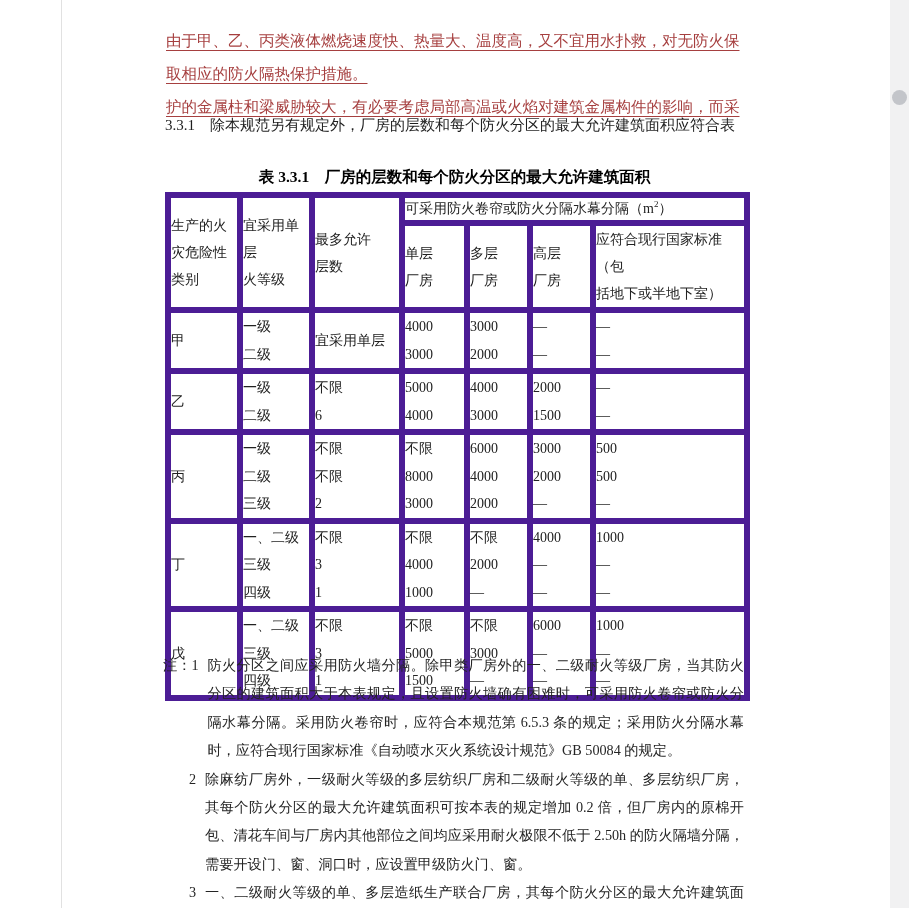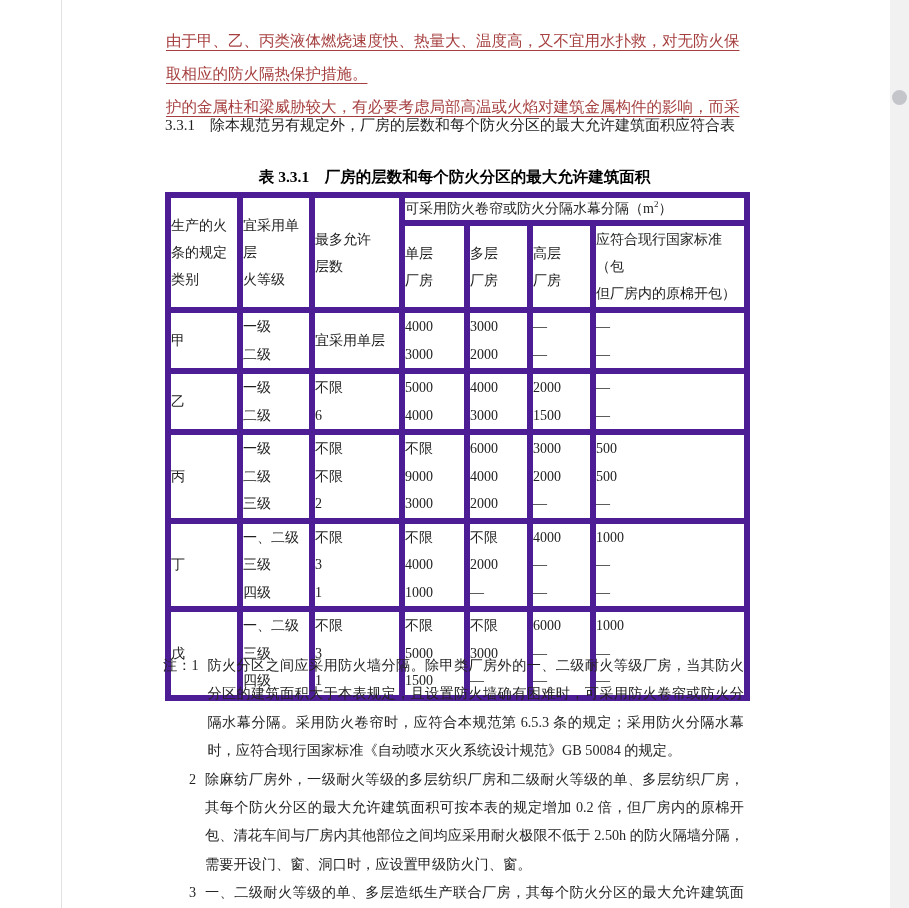--- a/index.html
+++ b/index.html
@@ -64,21 +64,21 @@
       <col style="width:90px">
     <col style="width:65px">
       <col style="width:63px">
       <col style="width:63px">
       <col style="width:154px">
   </colgroup>
   <tbody>
     <tr class="hdr1">
       <td rowspan="2">
         <div class="hline">生产的火</div>
-        <div class="hline">条的规定</div>
+        <div class="hline">灾危险性</div>
         <div class="hline">类别</div>
       </td>
       <td rowspan="2">
         <div class="hline">宜采用单层</div>
         <div class="hline">火等级</div>
       </td>
       <td rowspan="2">
         <div class="hline">最多允许</div>
         <div class="hline">层数</div>
       </td>
@@ -94,21 +94,21 @@
       <td>
         <div class="hline">多层</div>
         <div class="hline">厂房</div>
       </td>
       <td>
         <div class="hline">高层</div>
         <div class="hline">厂房</div>
       </td>
       <td class="sub-underground">
         <div class="hline">应符合现行国家标准（包</div>
-        <div class="hline">但厂房内的原棉开包）</div>
+        <div class="hline">括地下或半地下室）</div>
       </td>
     </tr>
   </tbody>
   <tbody id="table-body">
       <tr class="g0">
         <td>
           <div class="cell-line">甲</div>
         </td>
         <td>
           <div class="cell-line">一级</div>
@@ -172,21 +172,21 @@
           <div class="cell-line">二级</div>
           <div class="cell-line">三级</div>
         </td>
         <td>
           <div class="cell-line">不限</div>
           <div class="cell-line">不限</div>
           <div class="cell-line">2</div>
         </td>
         <td>
           <div class="cell-line">不限</div>
-          <div class="cell-line">9000</div>
+          <div class="cell-line">8000</div>
           <div class="cell-line">3000</div>
         </td>
         <td>
           <div class="cell-line">6000</div>
           <div class="cell-line">4000</div>
           <div class="cell-line">2000</div>
         </td>
         <td>
           <div class="cell-line">3000</div>
           <div class="cell-line">2000</div>

